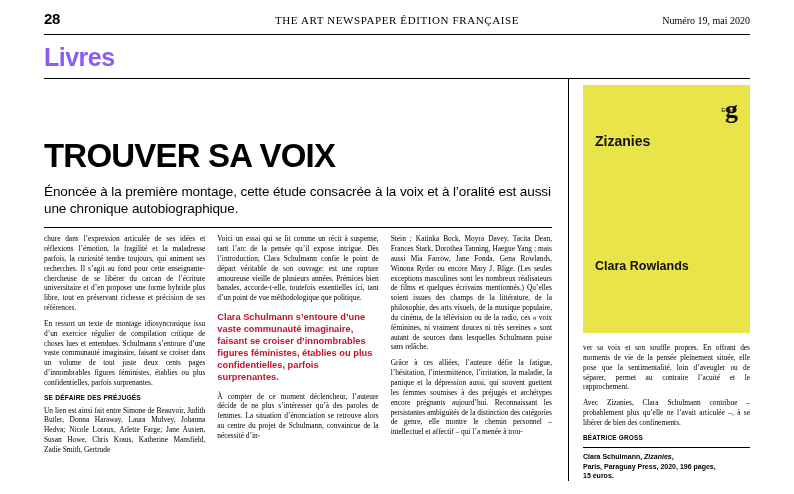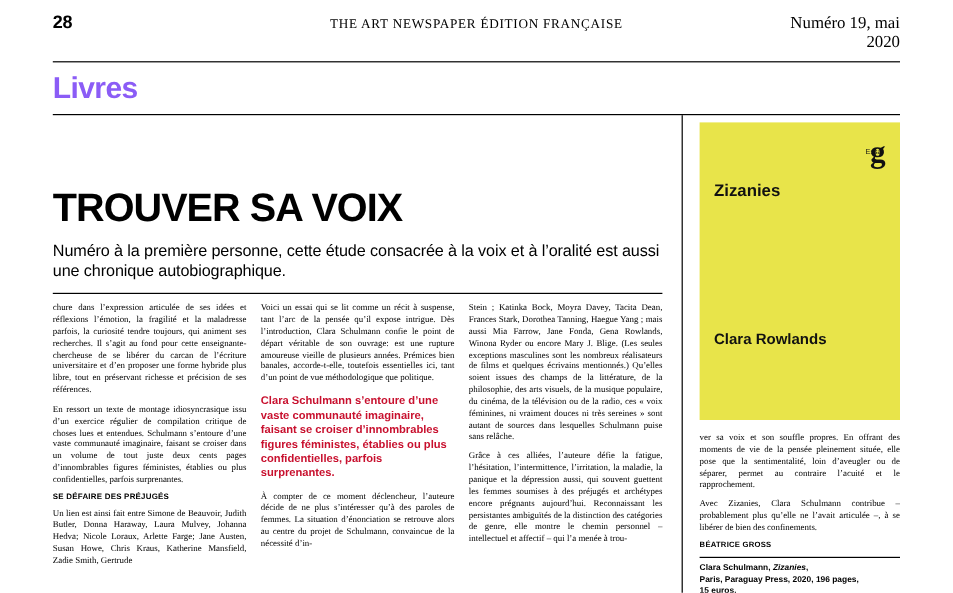--- a/index.html
+++ b/index.html
@@ -42,21 +42,21 @@
     text-align: center;
     font-family: "Liberation Serif", serif;
     font-size: 11px;
     letter-spacing: 0.6px;
     white-space: nowrap;
   }
   .masthead-issue {
     width: 120px;
     text-align: right;
     font-family: "Liberation Serif", serif;
-    font-size: 14px;
+    font-size: 10px;
   }
   .rule-top {
     border-top: 1px solid #000;
     margin-top: 2px;
   }
   
   .section-head {
     font-family: "Liberation Sans", sans-serif;
     font-weight: bold;
     font-size: 25px;
@@ -226,21 +226,21 @@
   <div class="rule-top"></div>
 
   <div class="section-head">Livres</div>
   <div class="rule-section"></div>
 
   <div class="layout">
 
     <div class="article">
 
       <div class="headline">TROUVER SA VOIX</div>
-      <div class="standfirst">Numéro à la première personne, cette étude consacrée à la voix et à l’oralité est aussi une chronique autobiographique.</div>
+      <div class="standfirst">Énoncée à la première montage, cette étude consacrée à la voix et à l’oralité est aussi une chronique autobiographique.</div>
       <div class="rule-thin"></div>
 
       <div class="cols">
 
         <div class="col">
           <p>chure dans l’expression articulée de ses idées et réflexions l’émotion, la fragilité et la maladresse parfois, la curiosité tendre toujours, qui animent ses recherches. Il s’agit au fond pour cette enseignante-chercheuse de se libérer du carcan de l’écriture universitaire et d’en proposer une forme hybride plus libre, tout en préservant richesse et précision de ses références.</p>
           <p>En ressort un texte de montage idiosyncrasique issu d’un exercice régulier de compilation critique de choses lues et entendues. Schulmann s’entoure d’une vaste communauté imaginaire, faisant se croiser dans un volume de tout juste deux cents pages d’innombrables figures féministes, établies ou plus confidentielles, parfois surprenantes.</p>
           <div class="subhead">SE DÉFAIRE DES PRÉJUGÉS</div>
           <p>Un lien est ainsi fait entre Simone de Beauvoir, Judith Butler, Donna Haraway, Laura Mulvey, Johanna Hedva; Nicole Loraux, Arlette Farge; Jane Austen, Susan Howe, Chris Kraus, Katherine Mansfield, Zadie Smith, Gertrude</p>
         </div>

